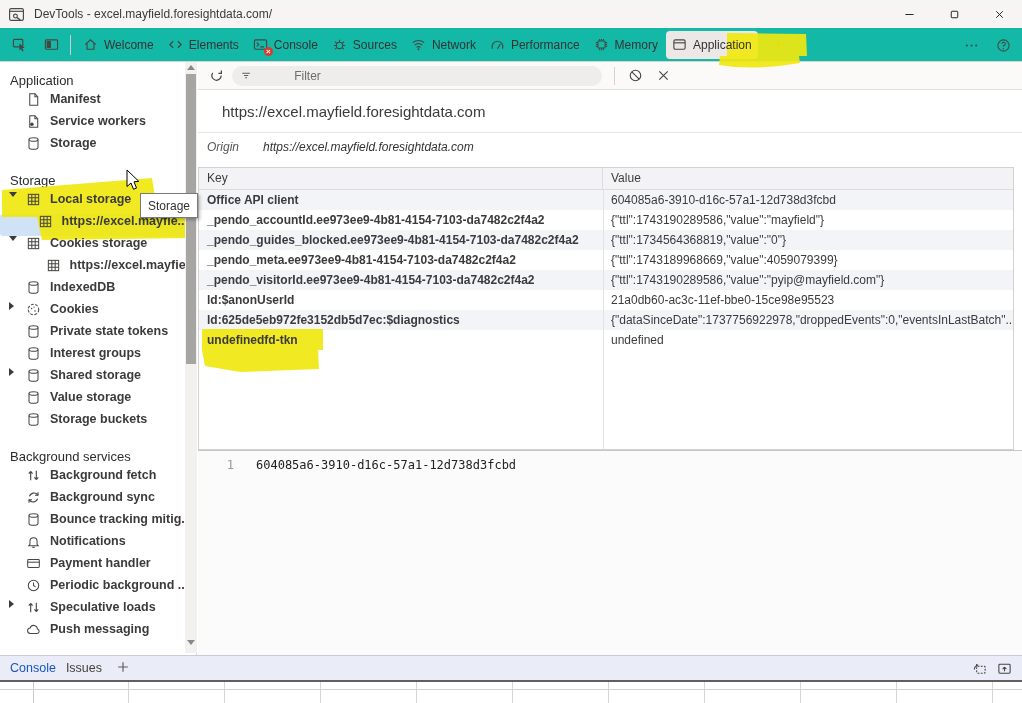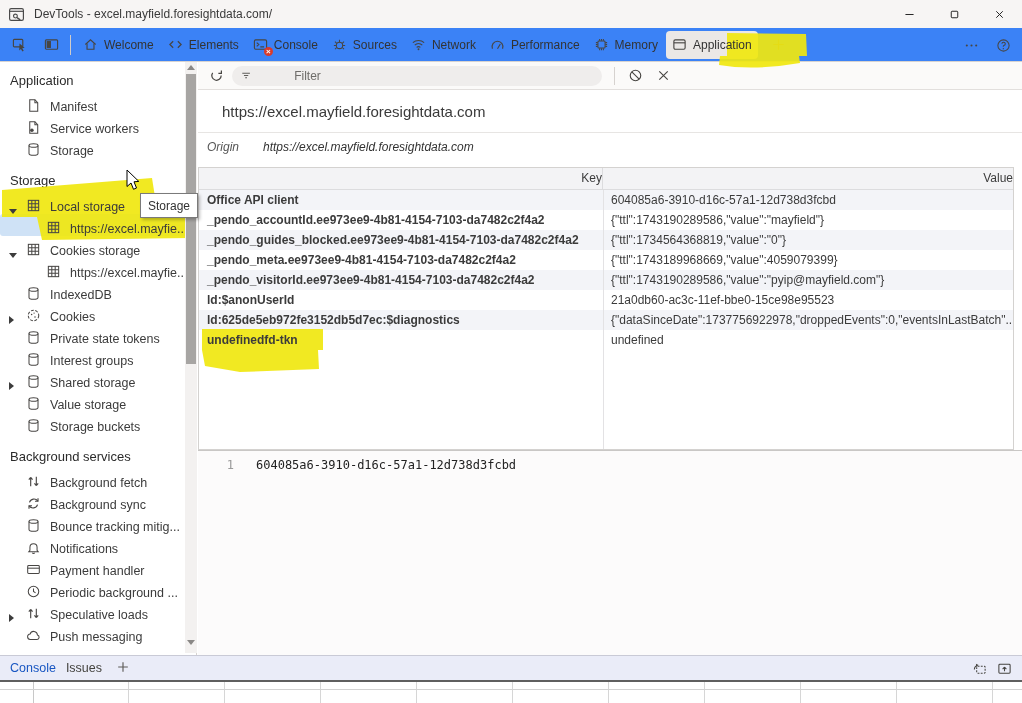--- a/index.html
+++ b/index.html
@@ -8,40 +8,40 @@
   #stage { position:relative; width:1022px; height:703px; background:#fff; }
 
   
   #titlebar { position:absolute; left:0; top:0; width:1022px; height:28px; background:#f7f5f4; display:flex; align-items:center; }
   #devtools-logo { width:17px; height:17px; margin-left:8px; color:#4a4a4a; }
   #title-text { margin-left:9px; color:#3a3a3a; font-size:12px; }
   #win-controls { position:absolute; right:0; top:0; height:28px; display:flex; }
   .wbtn { width:45px; height:28px; display:flex; align-items:center; justify-content:center; color:#222; }
   .wbtn svg { width:13px; height:13px; }
 
-  #tabbar { position:absolute; left:0; top:28px; width:1022px; height:34px; background:#3b82f6; border-bottom:1px solid #d7d3d0; display:flex; align-items:center; }
+  #tabbar { position:absolute; left:0; top:28px; width:1022px; height:34px; background:#14b8a6; border-bottom:1px solid #d7d3d0; display:flex; align-items:center; }
   .toolbtn { width:26px; height:26px; margin-left:6px; display:flex; align-items:center; justify-content:center; color:#474542; }
   .vdiv { width:1px; height:20px; background:#d0ccc9; margin:0 6px; }
   #tabs { display:flex; align-items:center; height:34px; }
   .tab { display:flex; align-items:center; height:28px; padding:0 6px; margin-right:2px; gap:5px; color:#333; cursor:default; }
   .tab.active { background:#ebe8e6; border-radius:4px; }
   .tab > * { position:relative; z-index:2; }
   .t-ic { width:16px; height:16px; color:#474542; position:relative; }
   .t-lbl { font-size:12px; white-space:nowrap; }
   .tab.badge .t-ic::after { content:"×"; position:absolute; right:-4px; bottom:-3px; width:9px; height:9px; background:#d83b2d; color:#fff; border-radius:50%; font-size:8px; line-height:9px; text-align:center; font-weight:bold; }
   #tab-add { margin-left:6px; color:#5c5a57; }
   #tabbar-right { position:absolute; right:6px; top:0; height:34px; display:flex; align-items:center; }
   .ic { width:15px; height:15px; display:block; }
 
   
   #sidebar { position:absolute; left:0; top:62px; width:197px; height:593px; background:#fff; border-right:1px solid #d7d3d0; overflow:hidden; padding-top:8px; }
   .s-header { height:22px; line-height:22px; padding-left:10px; font-size:13px; color:#2b2b2b; }
   .s-section { margin-top:12px; }
   .s-section:first-child { margin-top:0; }
-  .s-item { height:22px; display:flex; align-items:flex-end; padding-left:6px; cursor:default; }
+  .s-item { height:22px; display:flex; align-items:flex-start; padding-left:6px; cursor:default;font-weight:bold; }
   .s-item > * { position:relative; z-index:2; }
   .s-item.child { padding-left:26px; }
   .s-item.selected { background:#cfe2f6; border-radius:3px; margin-right:8px; }
   .exp { width:20px; display:flex; align-items:center; justify-content:flex-start; padding-left:3px; }
   .exp-open .exp::before { content:""; border-left:4px solid transparent; border-right:4px solid transparent; border-top:5px solid #3c3c3c; }
   .exp-closed .exp::before { content:""; border-top:4px solid transparent; border-bottom:4px solid transparent; border-left:5px solid #3c3c3c; }
   .s-ic { width:16px; height:16px; margin-right:8px; color:#484644; flex:none; }
   .s-lbl { font-size:12.5px; white-space:nowrap; color:#3b3b3b; }
 
   #side-scrollbar { position:absolute; left:185px; top:62px; width:12px; height:591px; background:#f3f1f0; z-index:2; }
@@ -62,21 +62,21 @@
   .tb-btn { width:24px; height:22px; display:flex; align-items:center; justify-content:center; color:#474542; margin-right:4px; }
 
   #head-area { position:absolute; left:0; top:28px; width:100%; height:43px; border-bottom:1px solid #e7e5e3; display:flex; align-items:center; }
   #origin-heading { margin-left:24px; font-size:15px; color:#3a3a3a; }
   #origin-row { position:absolute; left:0; top:71px; width:100%; height:28px; display:flex; align-items:center;font-style:italic; }
   #origin-label { margin-left:9px; color:#555; }
   #origin-value { margin-left:24px; color:#333; }
 
   #storage-table { position:absolute; left:0; top:105px; width:816px; height:283px; border:1px solid #d4d2d0; background:#fff; }
   #table-head { display:flex; height:22px; background:#f3f3f5; border-bottom:1px solid #dcdcde; color:#3c3c3c; }
-  .hcell { line-height:21px; padding-left:8px;text-align:right; }
+  .hcell { line-height:21px; padding-left:8px; }
   .hcell.key { width:404px; border-right:1px solid #dcdcde; }
   .hcell.val { flex:1; }
   #table-rows .row { display:flex; height:20px; }
   #table-rows .row:nth-child(odd) { background:#f3f4f8; }
   .cell { line-height:20px; padding-left:8px; white-space:nowrap; overflow:hidden; }
   .cell.key { width:404px; flex:none; }
   .cell.key span { position:relative; z-index:2;font-weight:bold; }
   .cell.val { flex:1; }
   #col-divider { position:absolute; left:404px; top:22px; bottom:0; width:1px; background:#e3e2e4; }
 

